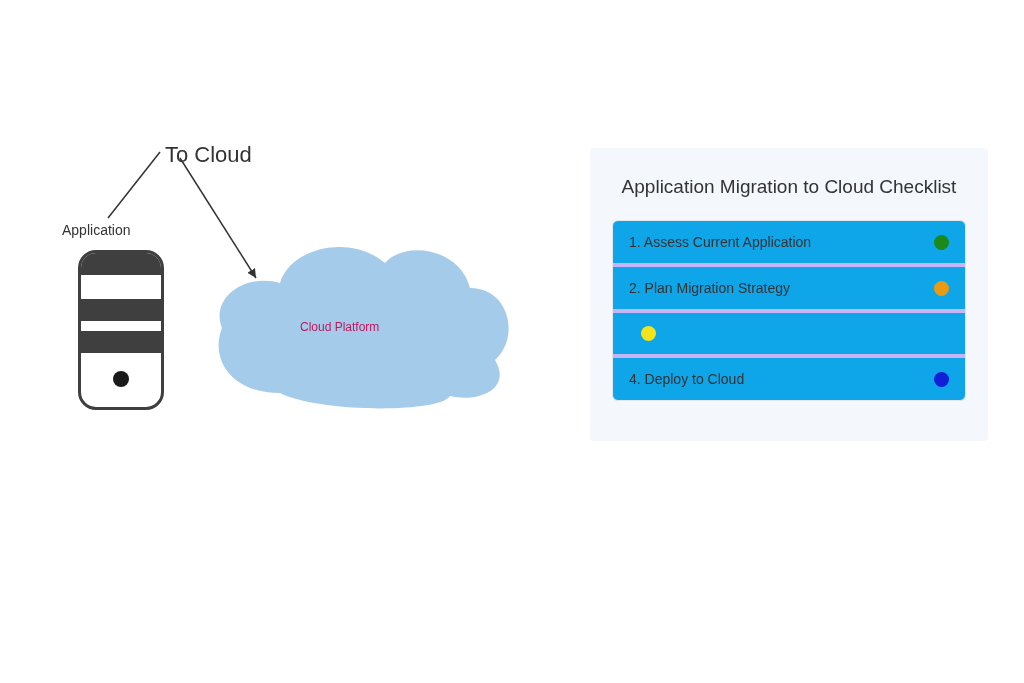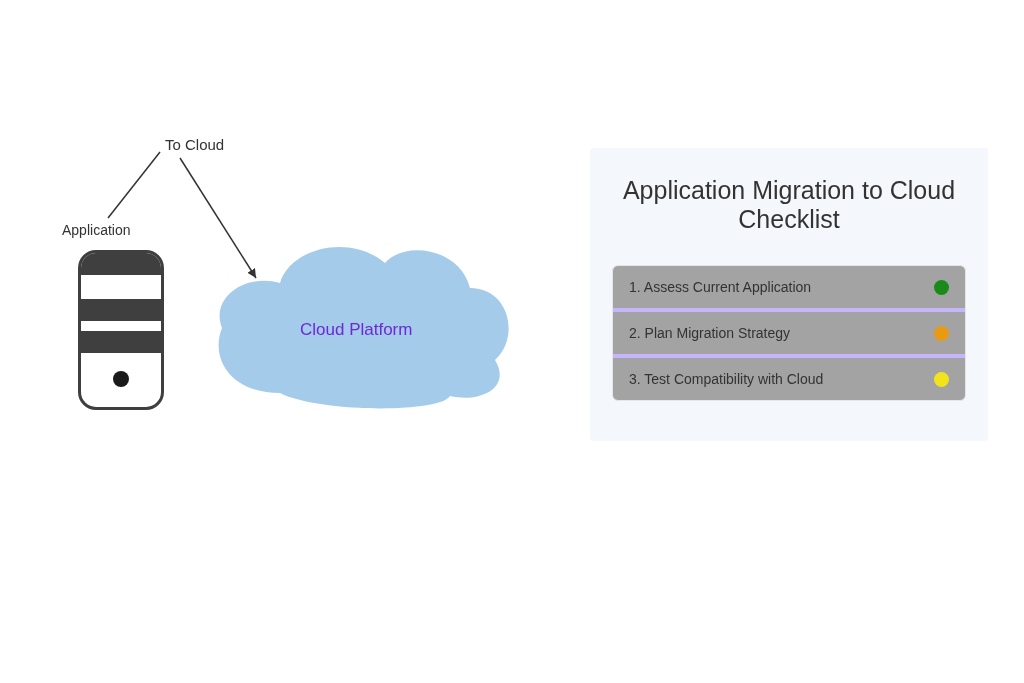--- a/index.html
+++ b/index.html
@@ -25,31 +25,31 @@
     position: absolute;
     left: 62px;
     top: 222px;
     font-size: 14px;
     color: #333;
   }
 
   .label-tocloud {
     position: absolute;
     left: 165px;
-    top: 136px;
-    font-size: 15px;
+    top: 142px;
+    font-size: 22px;
     color: #333;
   }
 
   .label-cloudplatform {
     position: absolute;
     left: 300px;
     top: 320px;
-    font-size: 17px;
-    color: #6d28d9;
+    font-size: 12px;
+    color: #be185d;
   }
 
   
   .server {
     position: absolute;
     left: 78px;
     top: 250px;
     width: 86px;
     height: 160px;
     border-radius: 18px;
@@ -102,28 +102,28 @@
   .checklist-panel {
     position: absolute;
     left: 590px;
     top: 148px;
     width: 398px;
     background: #f4f7fb;
     border-radius: 4px;
     padding: 28px 22px 40px 22px;
   }
   .checklist-title {
-    font-size: 25px;
+    font-size: 19px;
     color: #333;
     text-align: center;
-    margin-bottom: 31px;
+    margin-bottom: 22px;
     font-weight: 400;
   }
   .checklist {
-    background: #a3a3a3;
+    background: #0ea5e9;
     border: 1px solid #e3e6ea;
     border-radius: 6px;
     overflow: hidden;
   }
   .check-item {
     display: flex;
     align-items: center;
     justify-content: space-between;
     padding: 13px 16px;
     border-top: 4px solid #c4b5fd;
@@ -190,17 +190,20 @@
   <div class="checklist">
     <div class="check-item">
       <span>1. Assess Current Application</span>
       <span class="status-dot" style="background:#1a8a1a"></span>
     </div>
     <div class="check-item">
       <span>2. Plan Migration Strategy</span>
       <span class="status-dot" style="background:#e99a13"></span>
     </div>
     <div class="check-item">
-      <span>3. Test Compatibility with Cloud</span>
       <span class="status-dot" style="background:#f2e31a"></span>
+    </div>
+    <div class="check-item">
+      <span>4. Deploy to Cloud</span>
+      <span class="status-dot" style="background:#1120d6"></span>
     </div>
   </div>
 </div>
 
 </body></html>

